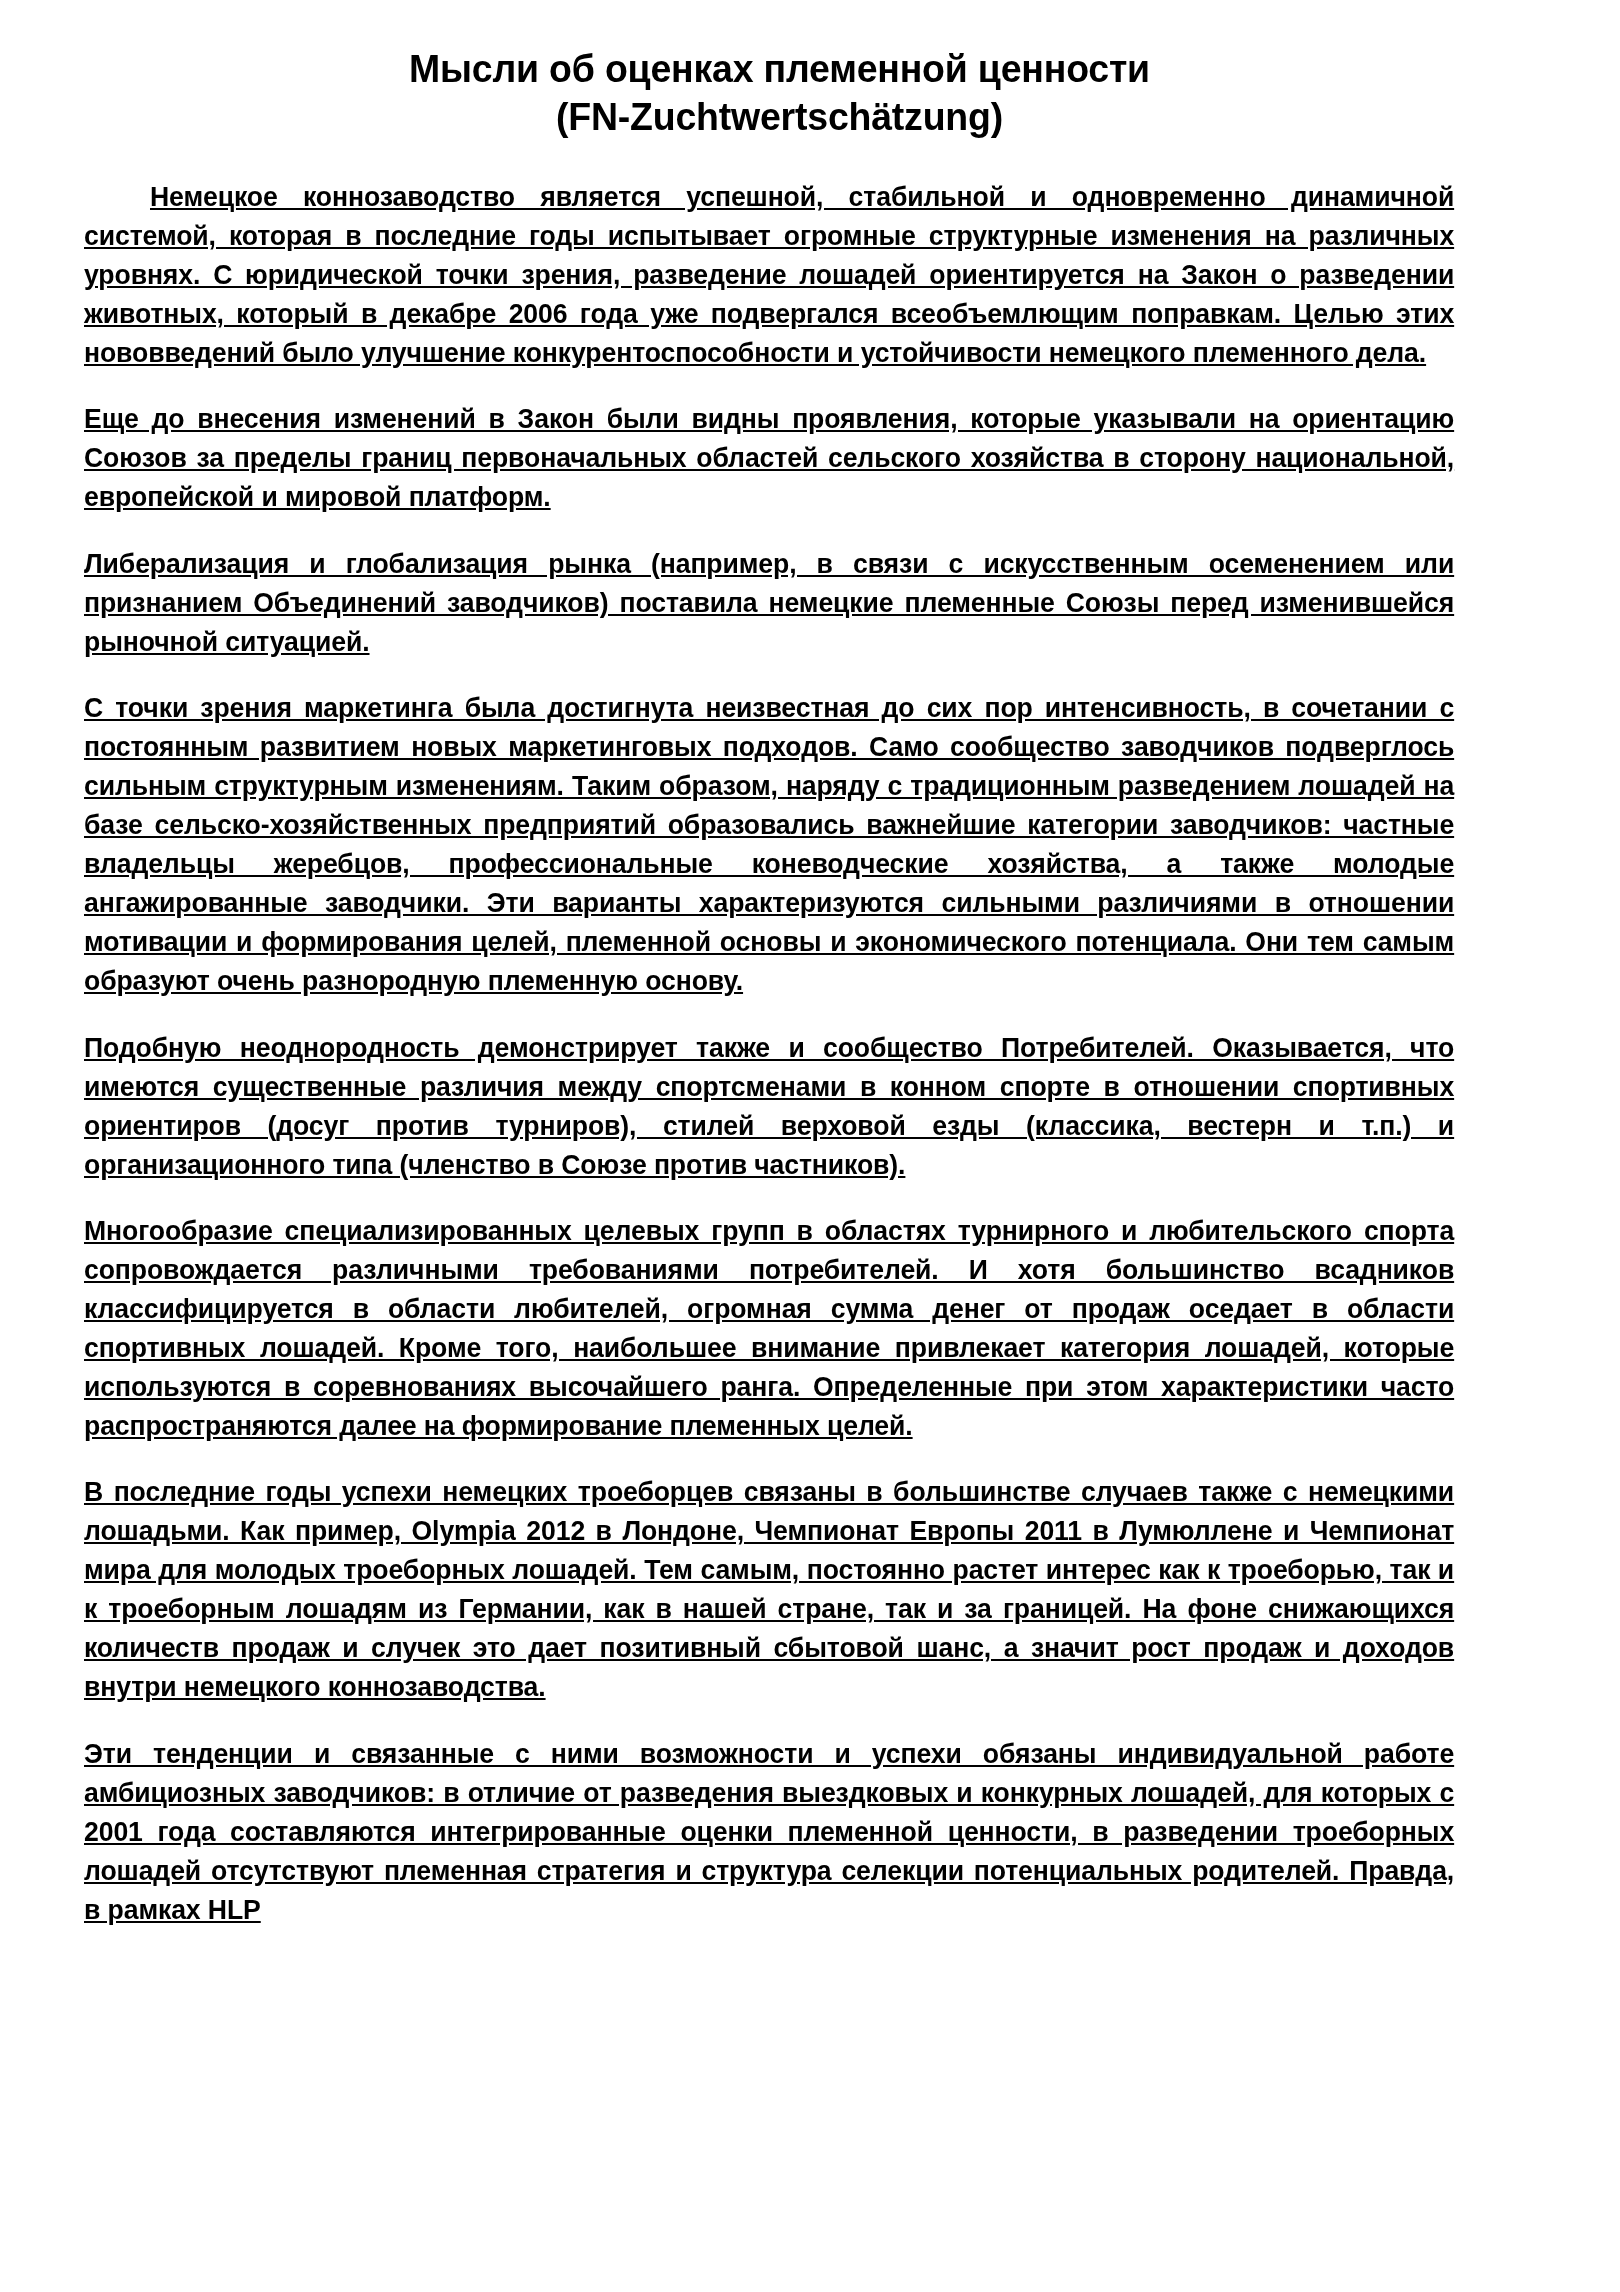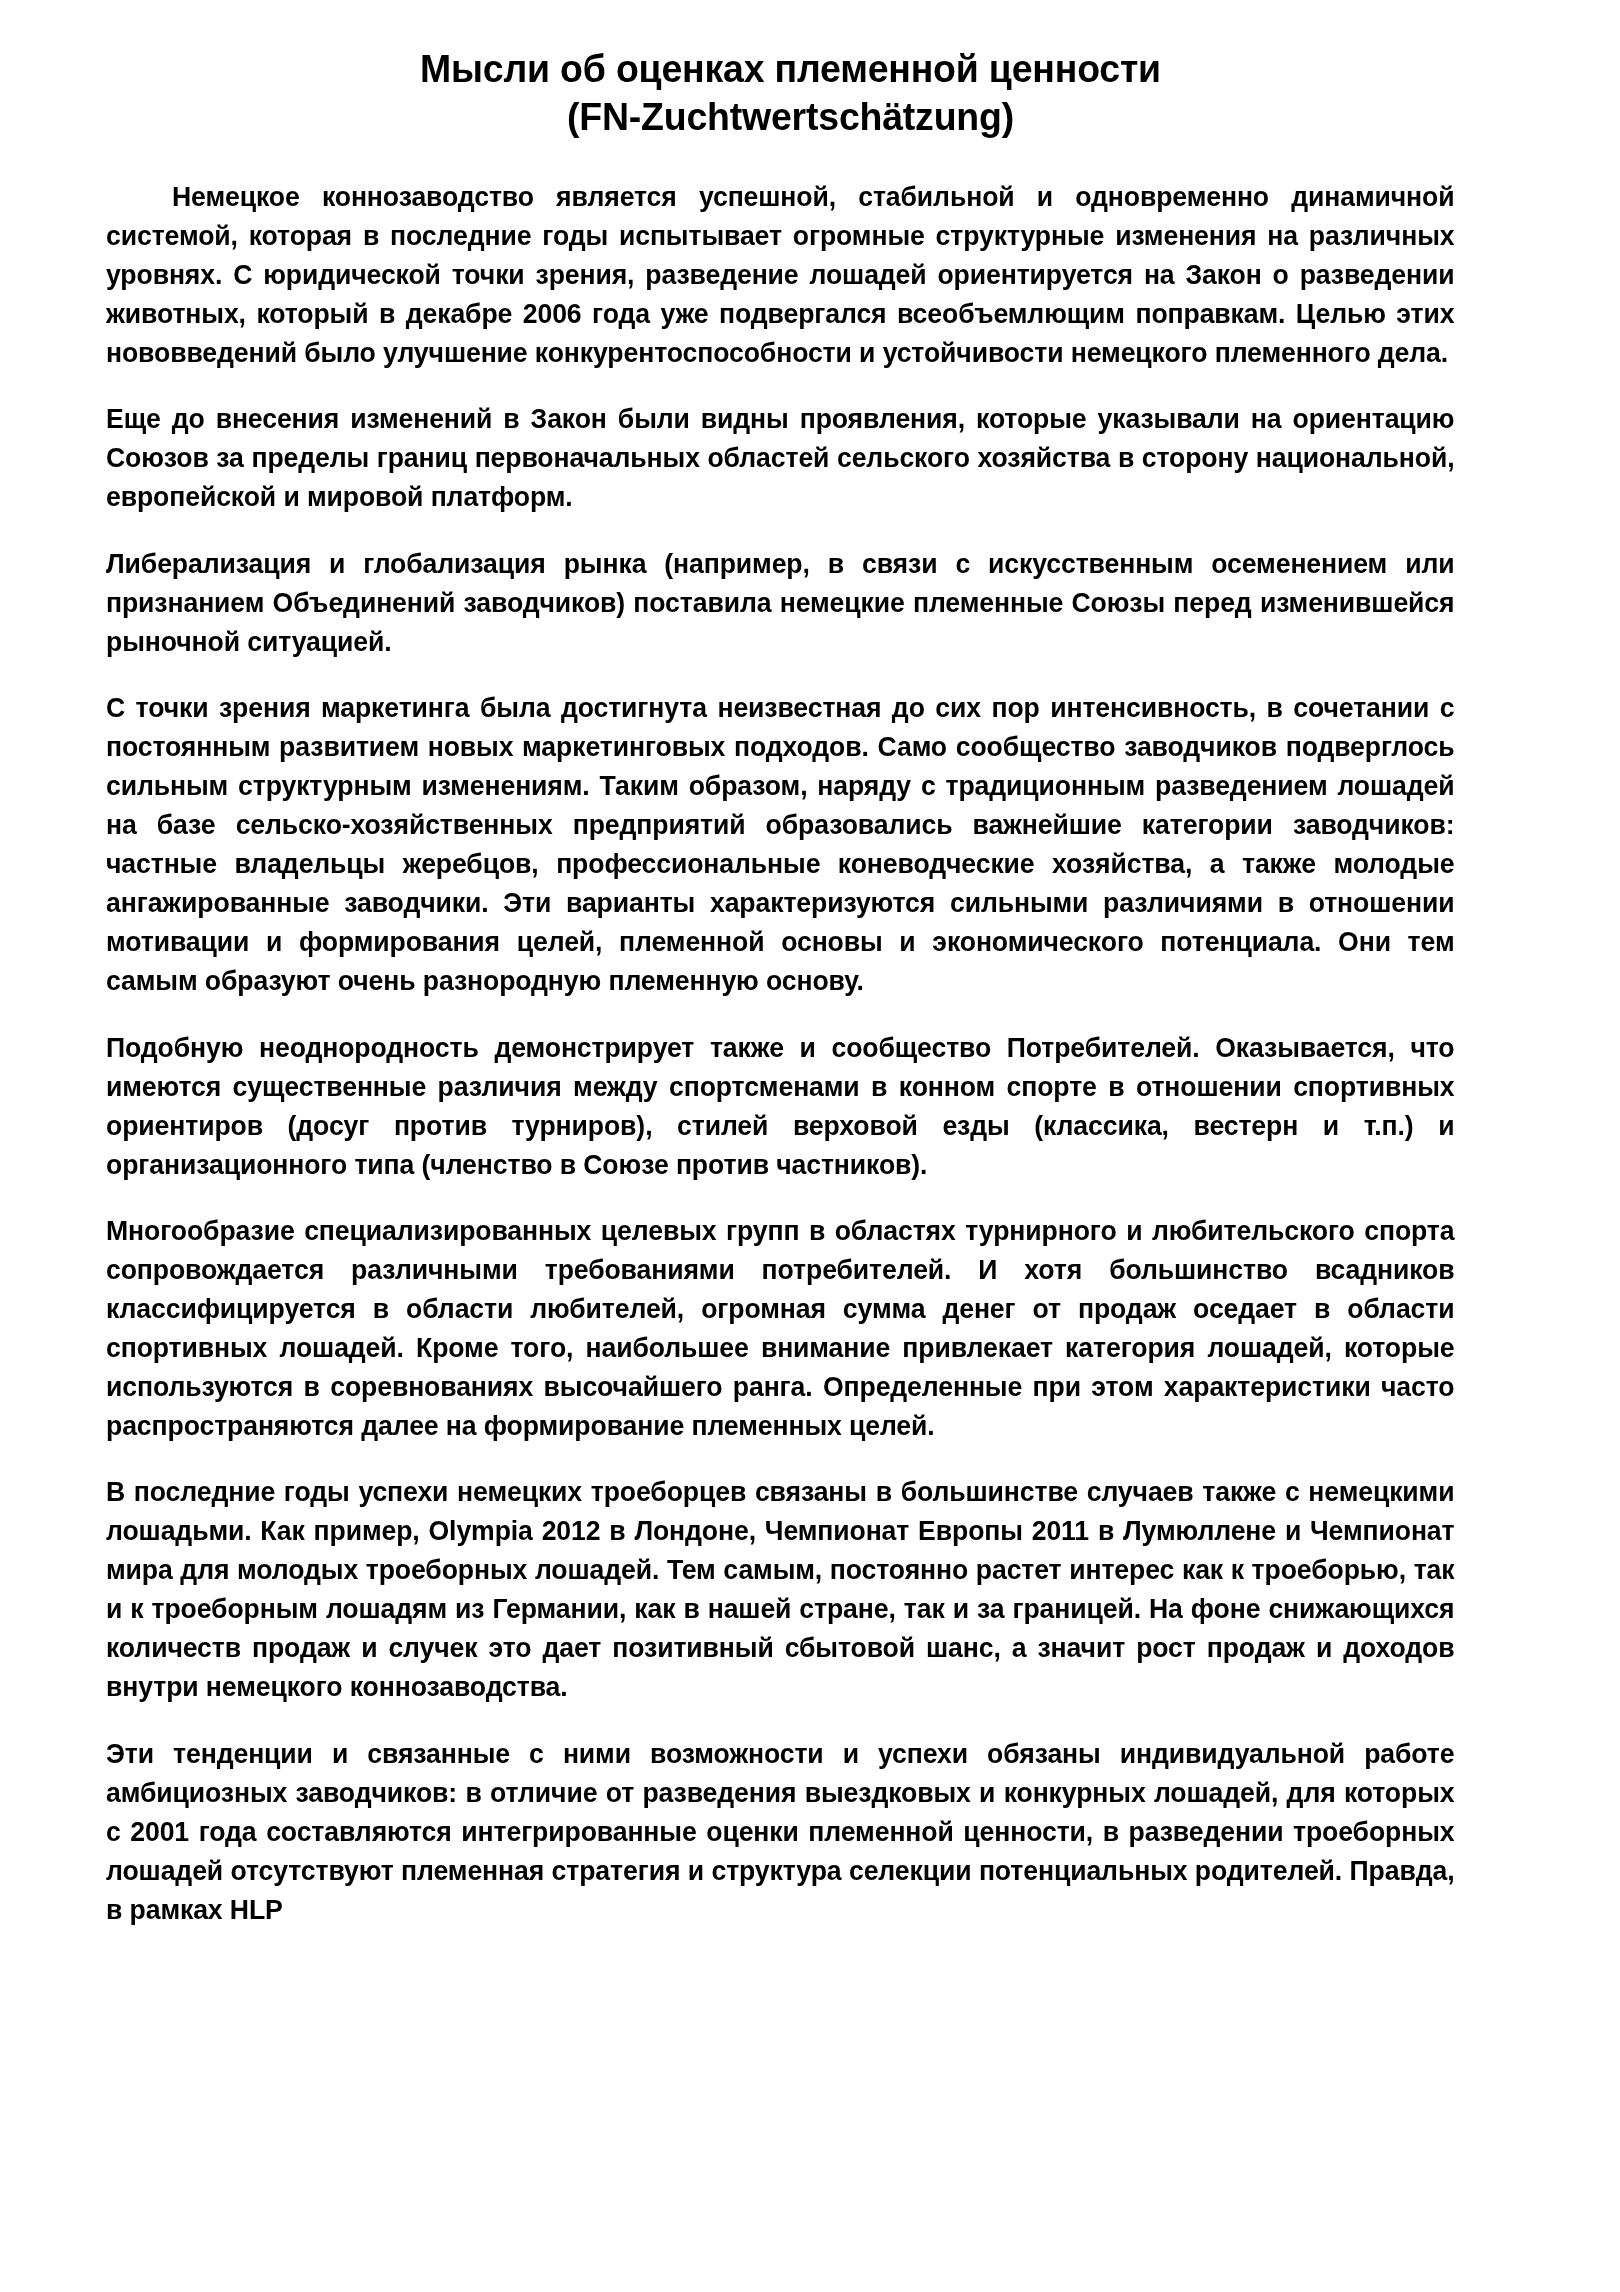--- a/index.html
+++ b/index.html
@@ -11,40 +11,41 @@
   body {
     font-family: "Liberation Sans", "DejaVu Sans", sans-serif;
     color: #000000;
   }
   .page {
     position: relative;
     width: 1620px;
     height: 2293px;
     background: #ffffff;
     box-sizing: border-box;
-    padding: 45px 145px 0 106px;
+    padding: 45px 145px 0 84px;
     overflow: hidden;
   }
   .doc-title {
     text-align: center;
     font-weight: bold;
     font-size: 39px;
     line-height: 48px;
     letter-spacing: -0.2px;
     margin: 0 0 0 0;
     padding: 0;
     transform: scaleX(0.96);
     transform-origin: center top;
   }
   .doc-title .title-line {
     display: block;
     white-space: nowrap;
   }
   .body-block {
     margin-top: 37px;
+    text-decoration: underline;
   }
   p.para {
     font-weight: bold;
     font-size: 27px;
     line-height: 39px;
     text-align: justify;
     text-justify: inter-word;
     margin: 0 0 27.4px 0;
     padding: 0;
     letter-spacing: -0.1px;

